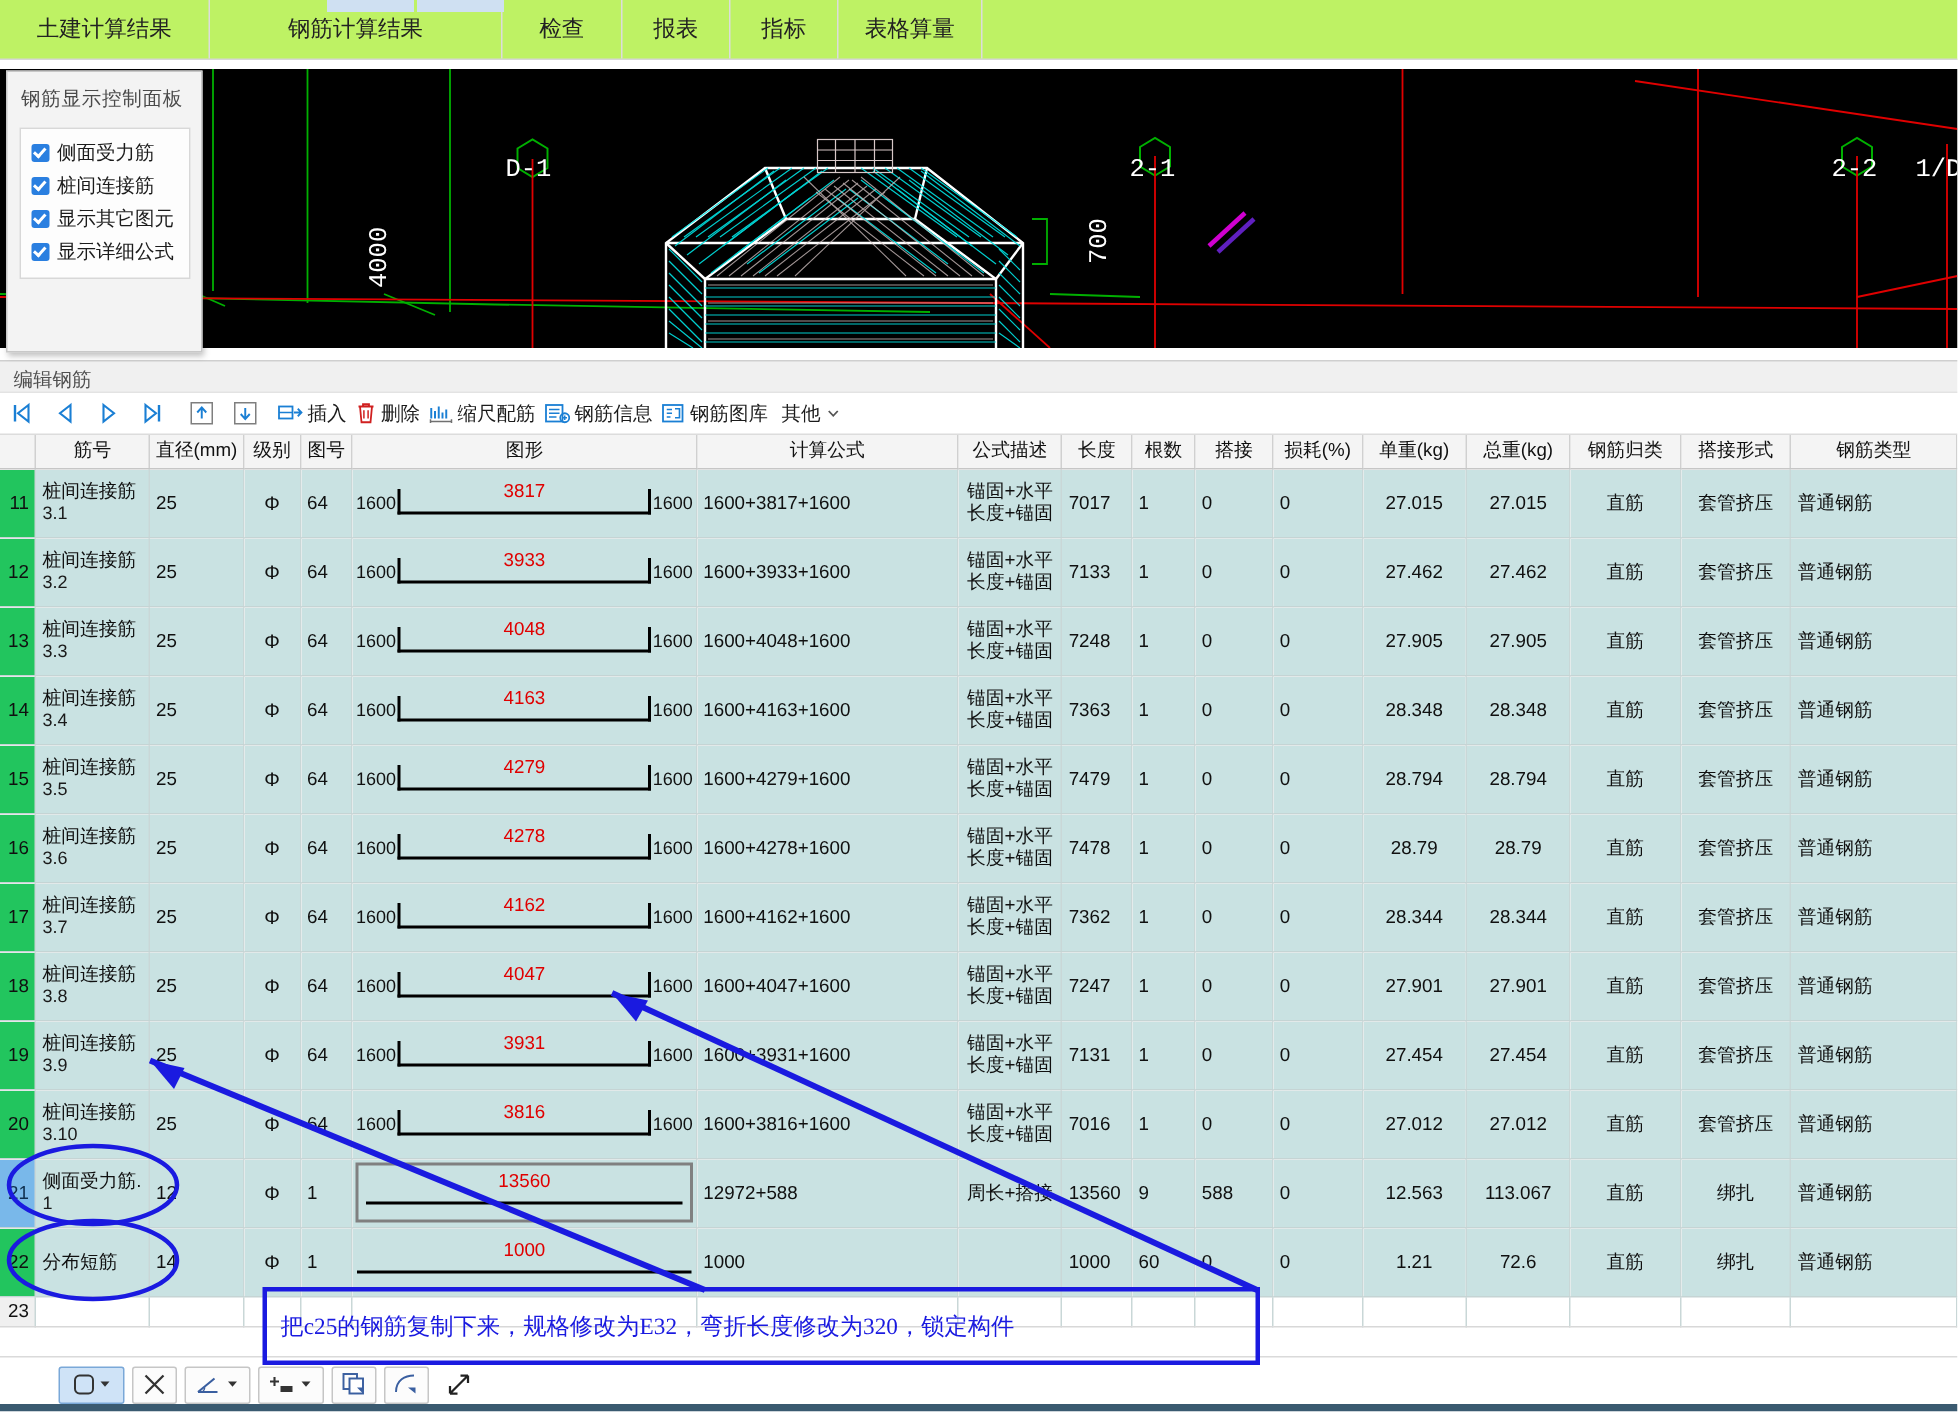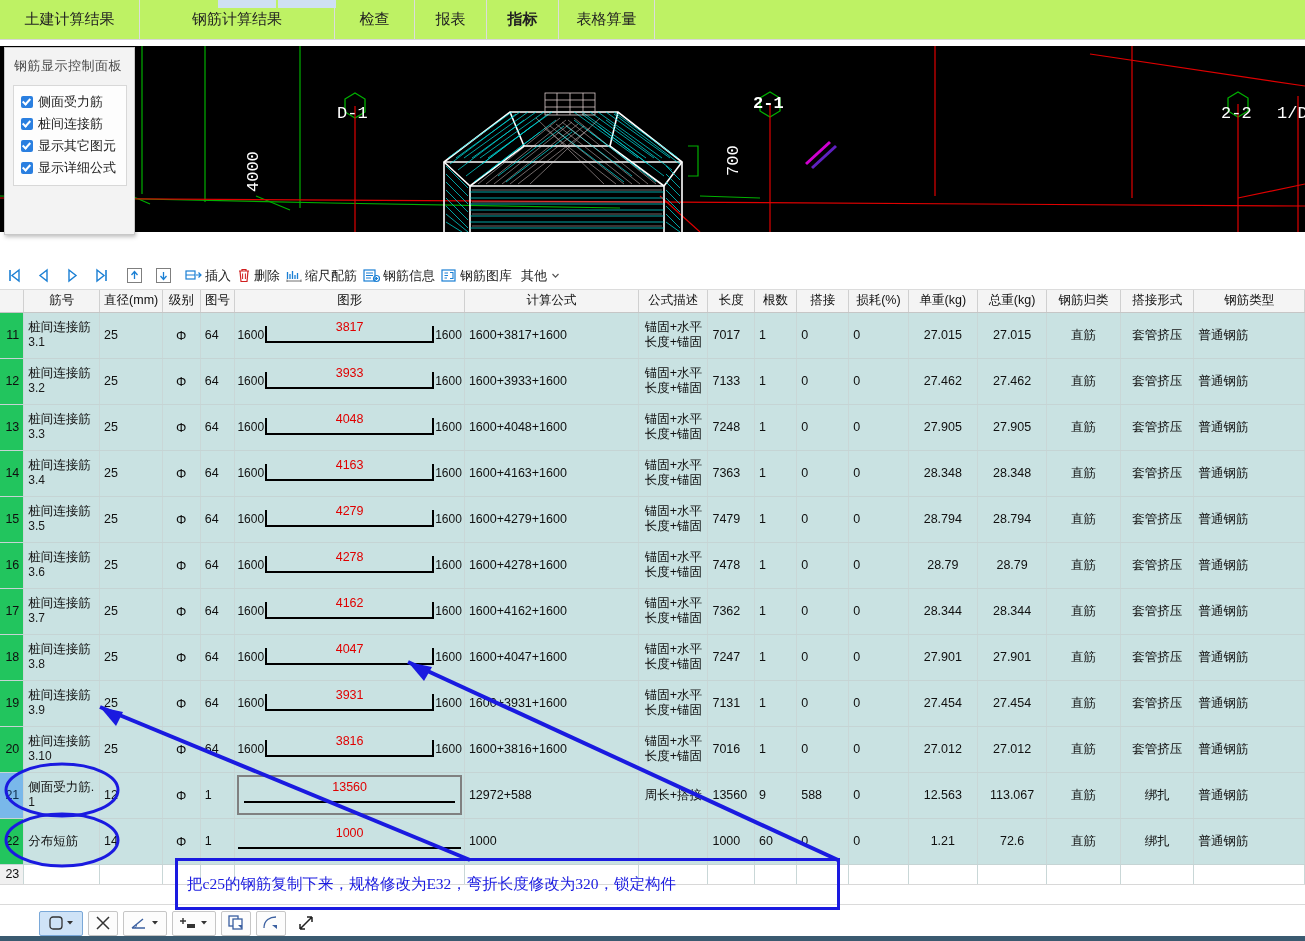--- a/index.html
+++ b/index.html
@@ -27,21 +27,21 @@
   .gt2 { left: 278px; }
   .tab {
     height: 39px; display: flex; align-items: center; justify-content: center;
     font-size: 15px; color: #222; border-right: 1px solid #dcdcdc;
     padding: 0 10px; background: transparent; white-space: nowrap;
   }
   .tab.t-tj { width: 140px; }
   .tab.t-gj { width: 195px; }
   .tab.t-jc { width: 80px; }
   .tab.t-bb { width: 72px; }
-  .tab.t-zb { width: 72px; font-weight: bold; }
+  .tab.t-zb { width: 72px; }
   .tab.t-bg { width: 96px; border-right: 1px solid #dcdcdc; }
 
   
   .viewport {
     position: absolute; top: 46px; left: 0; width: 1305px; height: 186px;
     background: #000000; overflow: hidden;
   }
   .viewport svg { display: block; }
   .vp-label {
     position: absolute; color: #ffffff; font-size: 17px;
@@ -340,21 +340,21 @@
       </g>
 
       <g stroke-width="3" fill="none">
         <path d="M806 118 L830 96" stroke="#d000d0"></path>
         <path d="M812 122 L836 100" stroke="#6020c0"></path>
       </g>
     </svg>
 
     <span class="vp-label" style="left:337px; top:58px;">D-1</span>
 
-    <span class="vp-label" style="left:753px; top:48px;font-weight:bold;">2-1</span>
+    <span class="vp-label" style="left:753px; top:58px;">2-1</span>
 
     <span class="vp-label" style="left:1221px; top:58px;">2-2</span>
 
     <span class="vp-label" style="left:1277px; top:58px;">1/D</span>
 
     <span class="vp-label vert" style="left:244px; top:146px;">4000</span>
     <span class="vp-label vert" style="left:724px; top:130px;">700</span>
 
   </div>
 
@@ -373,20 +373,23 @@
         <span class="cbx"></span>
         <span class="lbl">显示其它图元</span>
       </div>
       <div class="ctrl-item">
         <span class="cbx"></span>
         <span class="lbl">显示详细公式</span>
       </div>
     </div>
   </div>
 
+  <div class="editbar">
+    <div class="t">编辑钢筋</div>
+  </div>
 
   <div class="toolbar">
     <div class="tb-item tb-nav">
       <span class="tb-ic">
         <svg width="15" height="15" viewBox="0 0 15 15">
             <path d="M3 2 V13" stroke="#1a7fd4" stroke-width="1.6" fill="none"></path>
             <path d="M12 2 L5 7.5 L12 13 Z" fill="none" stroke="#1a7fd4" stroke-width="1.4"></path>
           </svg>
       </span>
     </div>

